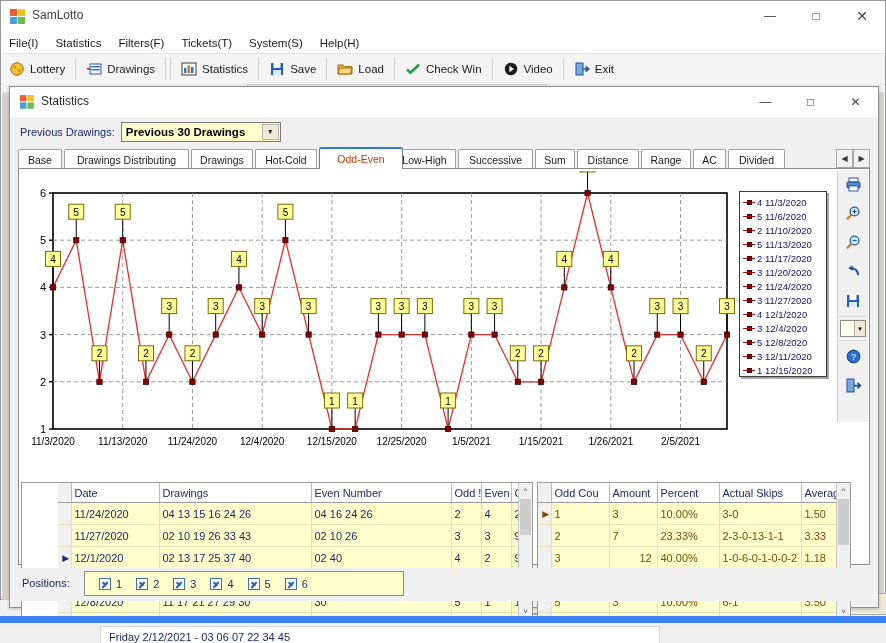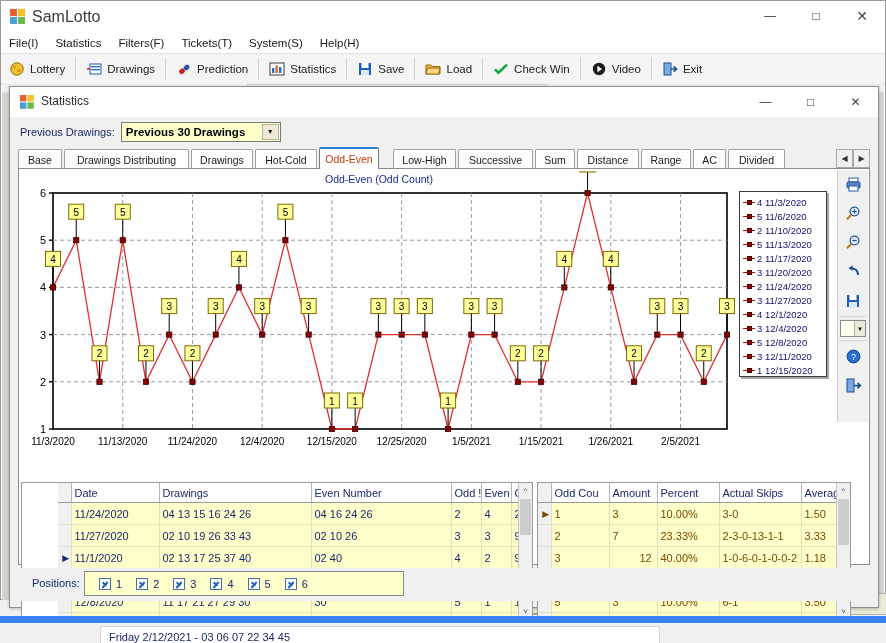--- a/index.html
+++ b/index.html
@@ -9,21 +9,21 @@
     font-size:11px;
     background:#d6d3ce;
     -webkit-font-smoothing:antialiased;
   }
   .app{position:absolute;left:0;top:0;width:886px;height:643px;background:#f0f0f0;}
 
   
   .mainwin{position:absolute;left:0;top:0;width:886px;height:600px;background:#fff;border:1px solid #9a9a9a;box-sizing:border-box;}
   .titlebar{position:absolute;left:0;top:0;width:884px;height:30px;background:#ffffff;}
   .title-ico{position:absolute;left:9px;top:8px;width:15px;height:15px;}
-  .title-text{position:absolute;left:31px;top:7px;font-size:16px;color:#3b3b3b;}
+  .title-text{position:absolute;left:31px;top:7px;font-size:12px;color:#3b3b3b;}
   .wbtns{position:absolute;right:0;top:0;height:30px;display:flex;}
   .wbtn{width:46px;height:30px;display:flex;align-items:center;justify-content:center;font-size:12px;color:#444;}
   .wbtn.close{font-size:14px;}
 
   .menubar{position:absolute;left:0;top:31px;width:884px;height:21px;background:#fff;display:flex;align-items:center;padding-left:8px;box-sizing:border-box;}
   .menubar span{font-size:11.5px;color:#1a1a1a;margin-right:17px;}
 
   .toolbar{position:absolute;left:0;top:52px;width:884px;height:30px;background:#f4f4f4;border-top:1px solid #e3e3e3;border-bottom:1px solid #c3c3c3;display:flex;align-items:center;}
   .tbtn{display:flex;align-items:center;height:28px;padding:0 8px;font-size:11.5px;color:#1b1b1b;}
   .tbtn .ic{width:16px;height:16px;margin-right:5px;display:inline-block;position:relative;}
@@ -104,21 +104,21 @@
   .gscroll-v{position:absolute;right:0;top:0;width:14px;height:100%;background:#f0f0f0;border-left:1px solid #c4c4c4;box-sizing:border-box;}
   .gs-btn{width:13px;height:14px;display:flex;align-items:center;justify-content:center;font-size:8px;color:#444;background:#f0f0f0;}
   .gs-thumb{position:absolute;left:1px;width:11px;background:#cdcdcd;}
   .gscroll-h{position:absolute;left:0;bottom:0;width:100%;height:14px;background:#f3f3f3;border-top:1px solid #d8d8d8;box-sizing:border-box;}
   .gh-l{position:absolute;left:1px;top:1px;width:12px;height:11px;display:flex;align-items:center;justify-content:center;font-size:8px;color:#444;}
   .gh-r{position:absolute;right:15px;top:1px;width:12px;height:11px;display:flex;align-items:center;justify-content:center;font-size:8px;color:#444;}
   .gh-thumb{position:absolute;top:1px;height:11px;background:#c9c9c9;}
 
   
   .posbar{position:absolute;left:8px;top:481px;width:852px;height:33px;background:#f0f0f0;}
-  .pos-lbl{position:absolute;left:14px;top:9px;font-size:11px;color:#1a2a6a;}
+  .pos-lbl{position:absolute;left:4px;top:9px;font-size:11px;color:#1a2a6a;}
   .pos-box{position:absolute;left:66px;top:3px;width:320px;height:25px;background:#ffffcc;border:1px solid #8a8a8a;box-sizing:border-box;display:flex;align-items:center;}
   .pos-item{display:flex;align-items:center;margin-left:14px;font-size:11px;color:#1a2a6a;}
   .cbx{width:12px;height:12px;background:#fff;border:1px solid #4a6fa5;box-sizing:border-box;margin-right:5px;position:relative;}
   .cbx::after{content:"";position:absolute;left:2px;top:4px;width:5px;height:2px;background:#2563b6;transform:rotate(42deg);}
   .cbx::before{content:"";position:absolute;left:4px;top:2px;width:2px;height:8px;background:#2563b6;transform:rotate(42deg);}
   .switch{position:absolute;right:30px;top:2px;width:96px;height:24px;background:#ece9d8;border:1px solid #8a8a8a;box-sizing:border-box;
     display:flex;align-items:center;justify-content:center;font-size:11.5px;font-weight:bold;color:#00007a;}
   .switch .car{margin-left:7px;font-size:7px;color:#111;}
 
   svg{display:block;}
@@ -173,31 +173,20 @@
           <svg width="16" height="16" viewBox="0 0 16 16">
               <rect x="4" y="3" width="11" height="10" fill="#fff" stroke="#2a55a8"></rect>
               <rect x="5" y="5" width="9" height="1.4" fill="#2a6fd0"></rect>
               <rect x="5" y="8" width="9" height="1.4" fill="#2a6fd0"></rect>
               <rect x="1" y="7" width="3" height="1.6" fill="#c82020"></rect>
             </svg>
         </span>
         <span>Drawings</span>
       </div>
       <div class="tsep"></div>
-      <div class="tbtn">
-        <span class="ic">
-          <svg width="16" height="16" viewBox="0 0 16 16">
-              <g transform="rotate(-40 8 8)">
-                <rect x="2" y="6" width="6" height="5" rx="2.4" fill="#c82424"></rect>
-                <rect x="8" y="6" width="6" height="5" rx="2.4" fill="#2a55a8"></rect>
-              </g>
-            </svg>
-        </span>
-        <span>Prediction</span>
-      </div>
       <div class="tsep"></div>
       <div class="tbtn">
         <span class="ic">
           <svg width="16" height="16" viewBox="0 0 16 16">
               <rect x="1" y="2" width="14" height="12" fill="#fff" stroke="#3a3a3a"></rect>
               <rect x="3" y="7" width="2.4" height="5" fill="#2a6fd0"></rect>
               <rect x="6.5" y="4.5" width="2.4" height="7.5" fill="#e06a10"></rect>
               <rect x="10" y="6" width="2.4" height="6" fill="#2a6fd0"></rect>
             </svg>
         </span>
@@ -300,34 +289,33 @@
 
       <div class="tabs" id="tabs">
         <div class="tabnav">
           <div>◀</div>
           <div>▶</div>
         </div>
       <div class="tab" style="left: 0px; width: 44px;">Base</div>
           <div class="tab" style="left: 46px; width: 125px;">Drawings Distributing</div>
           <div class="tab" style="left: 173px; width: 62px;">Drawings</div>
           <div class="tab" style="left: 237px; width: 62px;">Hot-Cold</div>
-          <div class="tab sel" style="left: 301px; width: 60px;">Odd-Even</div>
+          <div class="tab sel" style="left: 301px; width: 84px;">Odd-Even</div>
           <div class="tab" style="left: 375px; width: 63px;">Low-High</div>
           <div class="tab" style="left: 440px; width: 75px;">Successive</div>
           <div class="tab" style="left: 517px; width: 40px;">Sum</div>
           <div class="tab" style="left: 559px; width: 62px;">Distance</div>
           <div class="tab" style="left: 623px; width: 50px;">Range</div>
           <div class="tab" style="left: 675px; width: 33px;">AC</div>
           <div class="tab" style="left: 710px; width: 57px;">Divided</div>
         </div>
 
       <div class="tabpane">
 
         <div class="chartbox">
-          <div class="charttitle">Odd-Even (Odd Count)</div>
           <svg id="chartsvg" width="716" height="300" viewBox="0 0 716 300">
               <rect x="32" y="22" width="674" height="236" fill="#fff" stroke="#000" stroke-width="1.6"></rect>
               <line x1="28" y1="258" x2="32" y2="258" stroke="#000" stroke-width="1.4"></line>
               <text x="25" y="262" text-anchor="end" font-size="11" font-family="&quot;Liberation Sans&quot;, sans-serif" fill="#000">1</text>
               <line x1="32" y1="210.8" x2="706" y2="210.8" stroke="#9a9a9a" stroke-width="1" stroke-dasharray="4,3"></line>
               <line x1="28" y1="210.8" x2="32" y2="210.8" stroke="#000" stroke-width="1.4"></line>
               <text x="25" y="214.8" text-anchor="end" font-size="11" font-family="&quot;Liberation Sans&quot;, sans-serif" fill="#000">2</text>
               <line x1="32" y1="163.6" x2="706" y2="163.6" stroke="#9a9a9a" stroke-width="1" stroke-dasharray="4,3"></line>
               <line x1="28" y1="163.6" x2="32" y2="163.6" stroke="#000" stroke-width="1.4"></line>
               <text x="25" y="167.6" text-anchor="end" font-size="11" font-family="&quot;Liberation Sans&quot;, sans-serif" fill="#000">3</text>
@@ -644,21 +632,21 @@
                   <td class="brownless">11/27/2020</td>
                   <td class="brownless">02 10 19 26 33 43</td>
                   <td class="brownless">02 10 26</td>
                   <td class="green brownless">3</td>
                   <td class="green brownless">3</td>
                   <td class="brownless">95</td>
                   <td class="brownless">38</td>
                 </tr>
                 <tr>
                   <td class="rowhdr arrowcell" style="background: rgb(240, 240, 240);">▶</td>
-                  <td class="brownless">11/1/2020</td>
+                  <td class="brownless">12/1/2020</td>
                   <td class="brownless">02 13 17 25 37 40</td>
                   <td class="brownless">02 40</td>
                   <td class="sel brownless">4</td>
                   <td class="brownless">2</td>
                   <td class="brownless">92</td>
                   <td class="brownless">42</td>
                 </tr>
                 <tr>
                   <td class="rowhdr arrowcell" style="background: rgb(240, 240, 240);"></td>
                   <td class="brownless">12/4/2020</td>

